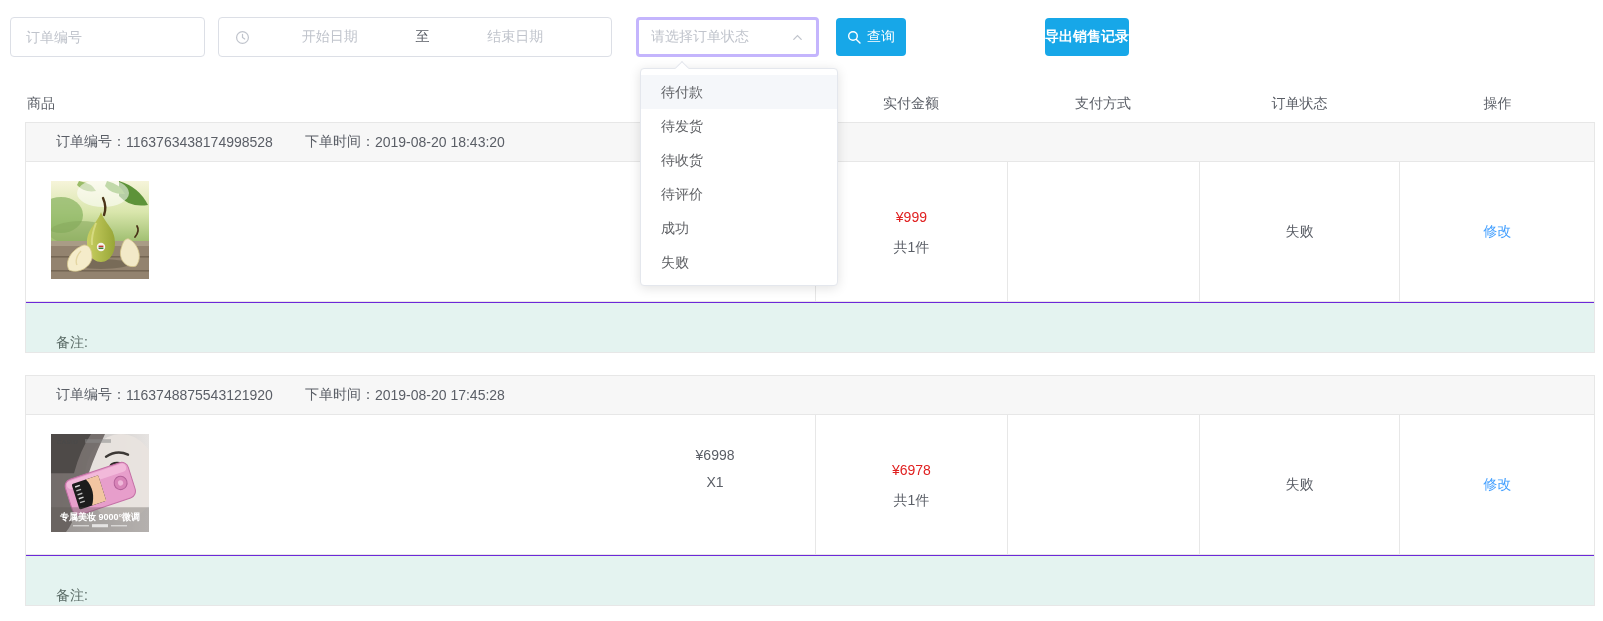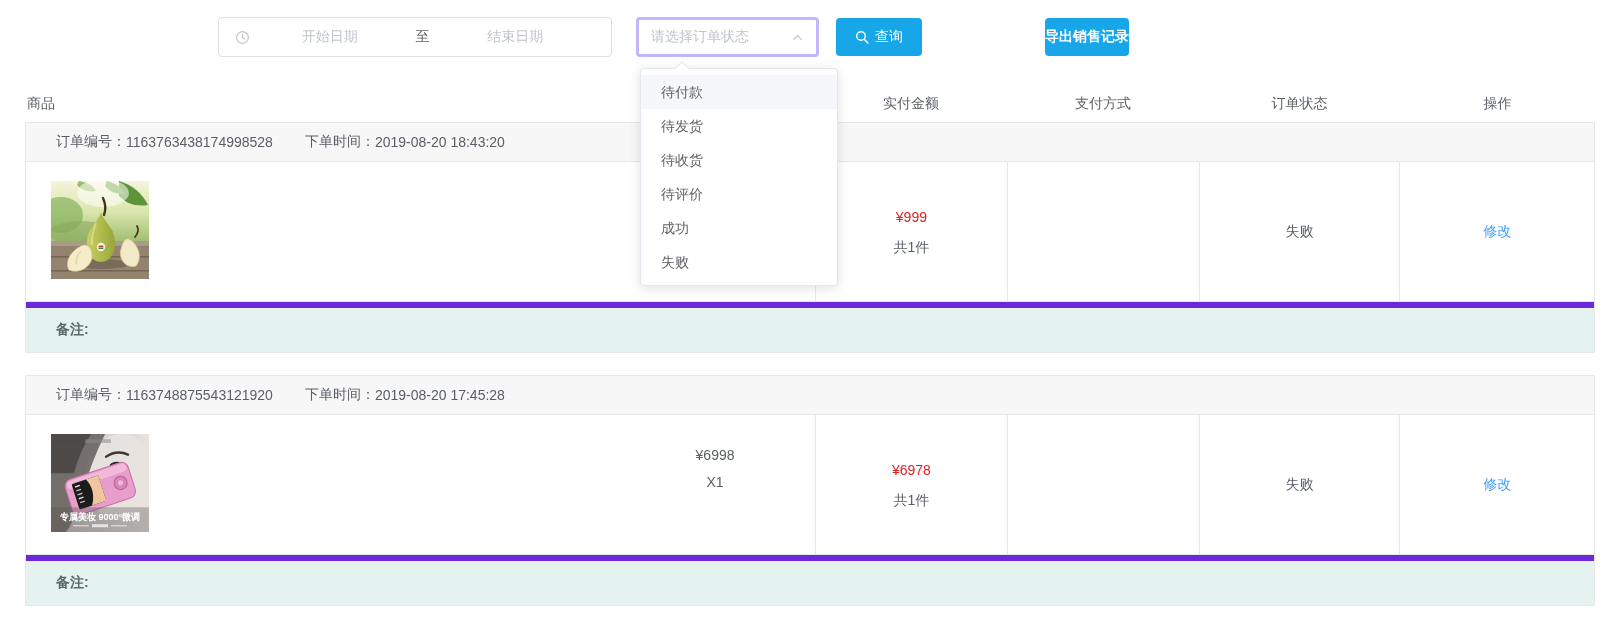--- a/index.html
+++ b/index.html
@@ -20,21 +20,21 @@
   .icon-clock { width:15px; height:15px; flex:0 0 auto; }
 
   .status-select { left:636px; width:183px; border:3px solid #c4b5fd; border-radius:4px;
                    display:flex; align-items:center; padding:0 12px; cursor:pointer; background:#fff; }
   .status-select .ph { flex:1; font-size:14px; color:#c0c4cc; }
   .icon-chevron { width:13px; height:13px; flex:0 0 auto; }
 
   .btn { top:18px; height:38px; background:#17a7e8; color:#fff; border:none; border-radius:4px;
          font-size:14px; font-family:inherit; display:flex; align-items:center; justify-content:center;
          gap:6px; cursor:pointer; }
-  .btn-search { left:836px; width:86px; }
+  .btn-search { left:836px; width:70px; }
   .btn-exp1 { left:920px; width:112px; }
   .btn-exp2 { left:1045px; width:84px;font-weight:bold; }
 
   
   .dropdown { position:absolute; left:640px; top:68px; width:198px; background:#fff;
               border:1px solid #e4e7ed; border-radius:4px; box-shadow:0 2px 12px rgba(0,0,0,.12);
               padding:6px 0; z-index:20; }
   .dd-arrow { position:absolute; top:-6px; left:36px; width:10px; height:10px; background:#fff;
               border-left:1px solid #e4e7ed; border-top:1px solid #e4e7ed; transform:rotate(45deg); }
   .dropdown ul { list-style:none; }
@@ -59,28 +59,29 @@
   .b-cell { display:flex; align-items:center; justify-content:center; border-left:1px solid #e7e7e7;
             font-size:14px; color:#5a5e66; }
   .b-cell.product { border-left:none; justify-content:flex-start; align-items:flex-start;
                     padding:19px 45px 0 25px; }
   .prod-img { width:98px; height:98px; display:block; flex:0 0 auto; }
   .price-qty { margin-left:auto; margin-top:8px; width:110px; text-align:center; line-height:27px; color:#5a5e66; }
   .b-cell.paid { flex-direction:column; line-height:30px; }
   .paid-amount { color:#e02020; }
   .action-link { color:#409eff; text-decoration:none; font-size:14px; cursor:pointer; }
 
-  .remark { height:50px; background:#e4f3f0; display:flex; align-items:center; padding-left:30px;
-            font-size:14px; color:#5a6b66; border-top:6px solid #6d28d9;font-weight:bold; }
+  .remark { height:50px; background:#e4f3f0; display:flex; align-items:flex-end; padding-left:30px;
+            font-size:14px; color:#5a6b66; border-top:1px solid #6d28d9; }
 </style>
 </head>
 <body>
 
 <div class="page">
 
+  <input class="f-abs order-input" type="text" placeholder="订单编号" style="">
 
   <div class="f-abs date-range">
     <svg class="icon-clock" viewBox="0 0 16 16">
       <circle cx="8" cy="8" r="6.3" fill="none" stroke="#c0c4cc" stroke-width="1.3"></circle>
       <path d="M8 4.6 V8 L10.4 9.6" fill="none" stroke="#c0c4cc" stroke-width="1.3" stroke-linecap="round"></path>
     </svg>
     <span class="ph">开始日期</span>
     <span class="sep">至</span>
     <span class="ph">结束日期</span>
   </div>

